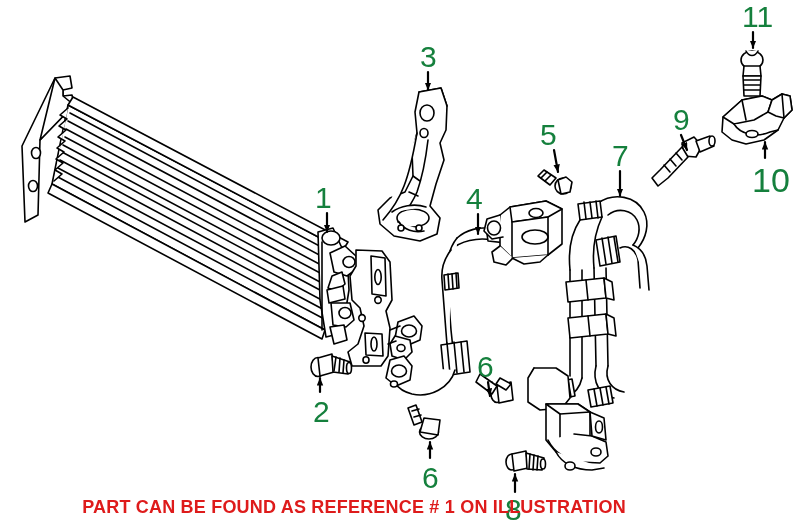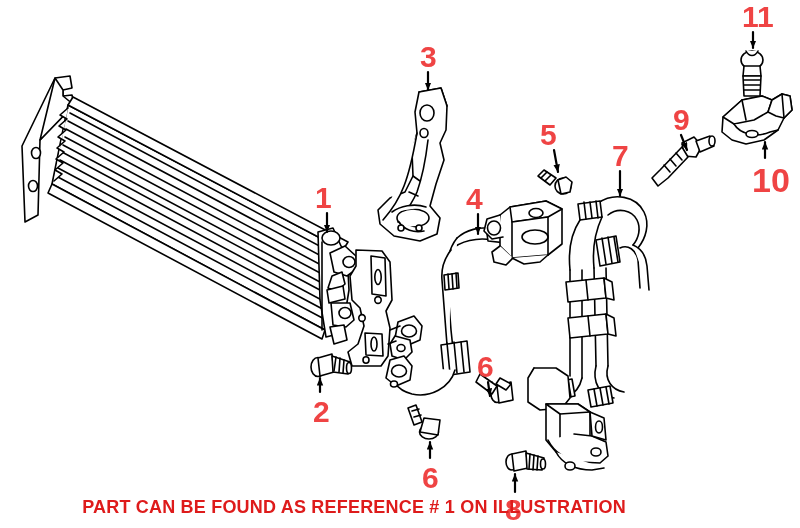--- a/index.html
+++ b/index.html
@@ -20,22 +20,22 @@
   #diagram-svg {
     position: absolute;
     left: 0;
     top: 0;
     width: 800px;
     height: 528px;
   }
   .callout-label {
     position: absolute;
     font-family: "Liberation Sans", sans-serif;
-    font-weight: 700;
-    color: #ef4444;
+    font-weight: 400;
+    color: #15803d;
     line-height: 1;
     user-select: none;
     white-space: nowrap;
   }
   .footer-note {
     position: absolute;
     left: 0;
     top: 497px;
     width: 708px;
     text-align: center;

